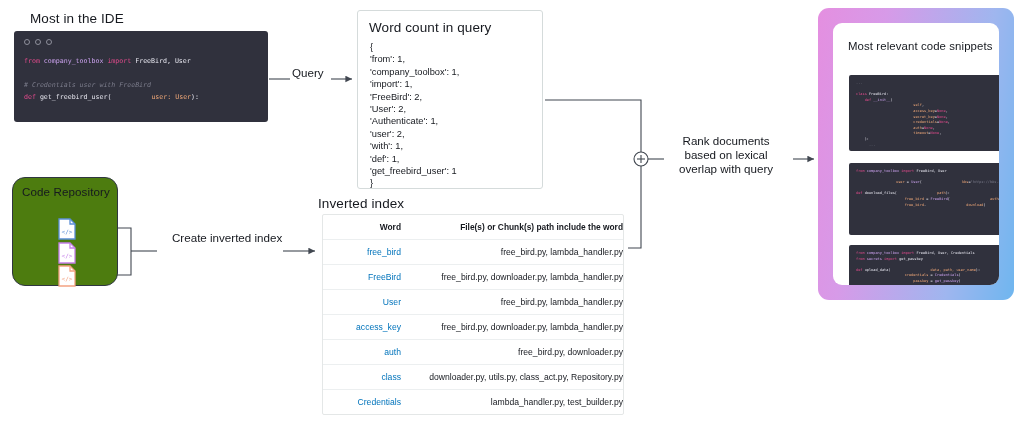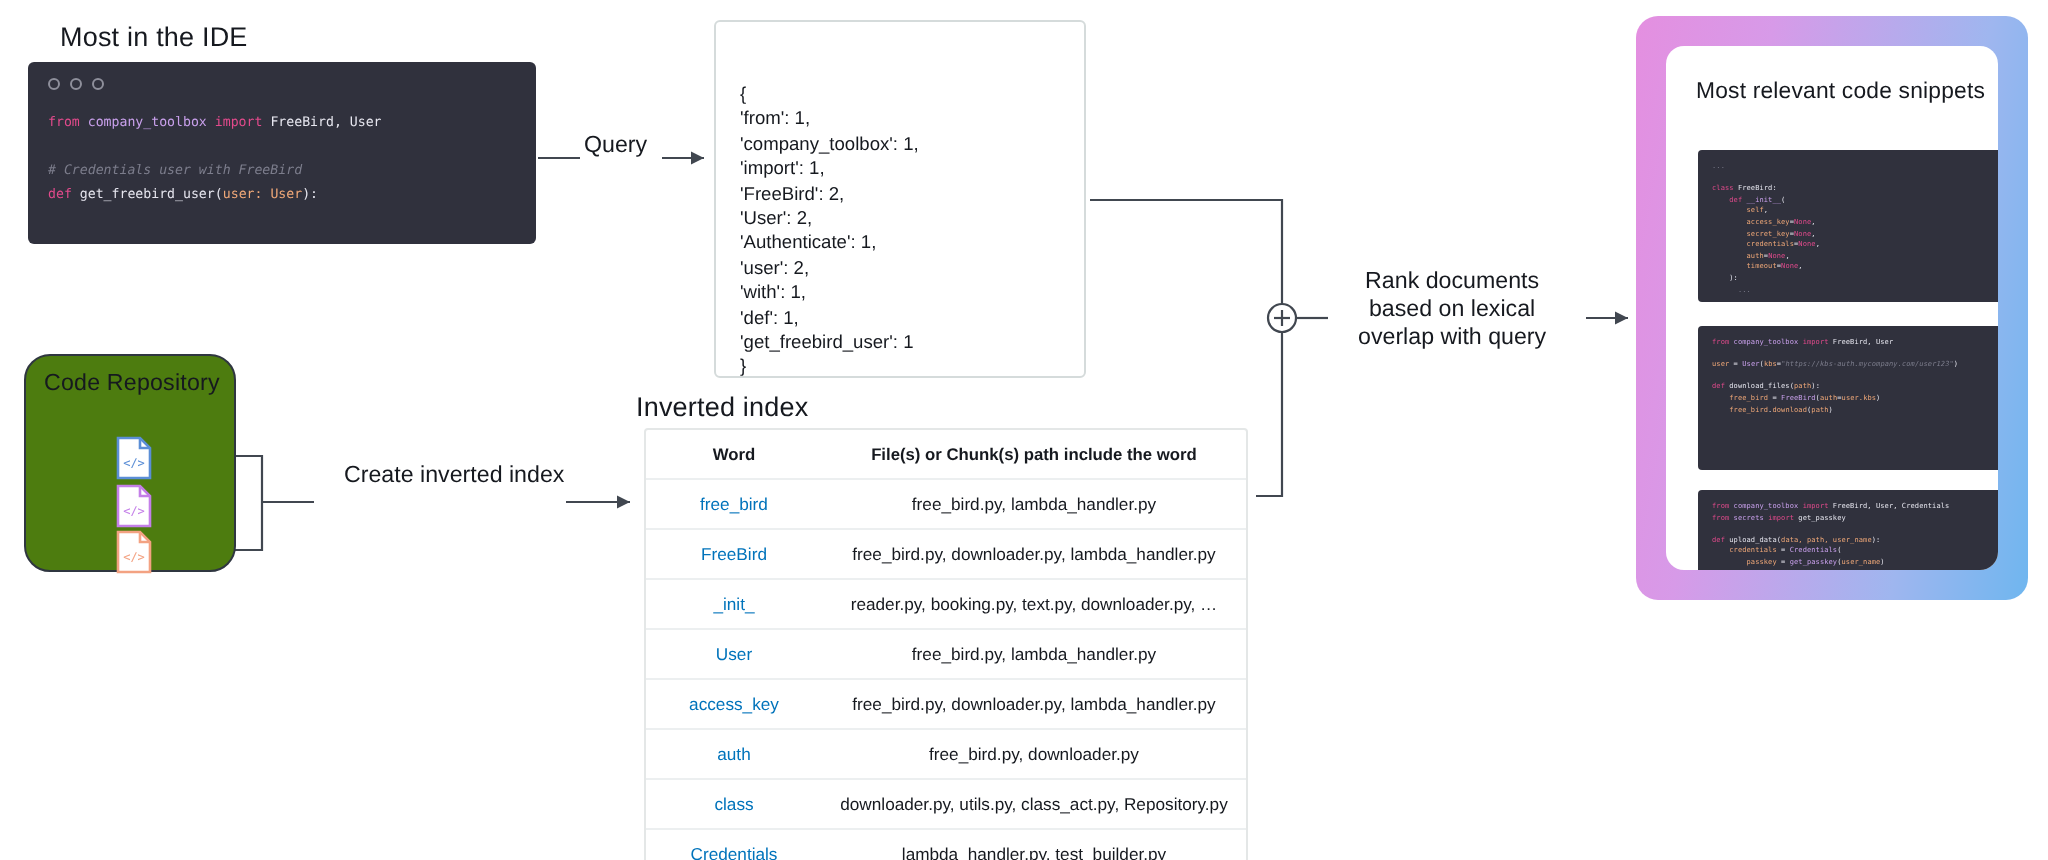--- a/index.html
+++ b/index.html
@@ -39,21 +39,21 @@
   .code {
     font-family: "DejaVu Sans Mono", "Liberation Mono", monospace;
     font-size: 6.4px;
     line-height: 11px;
     white-space: pre;
   }
   #ide-code { position:absolute; left:10px; top:24px; font-size:6.6px; line-height:12px; }
   .k  { color: #e24a8c; }        
   .id { color: #c9a0ec; }        
   .w  { color: #e6e6ef; text-align: right; }        
-  .p  { color: #f0a878; }        
+  .p  { color: #f0a878; margin-left: 40px; }        
   .cm { color: #7c7d8c; font-style: italic; }  
   .cls{ color: #e6e6ef; }
   .dim{ color: #7c7d8c; }
 
   
   #wordcount-card {
     left: 357px; top: 10px;
     width: 184px; height: 177px;
     background: #ffffff;
     border: 1px solid #d5dbdb;
@@ -84,21 +84,21 @@
     left: 322px; top: 214px;
     width: 302px;
     border: 1px solid #e4e7e7;
     border-radius: 2px;
     background: #fff;
     box-sizing: border-box;
     overflow: hidden;
   }
   table { border-collapse: collapse; width: 100%; table-layout: fixed; }
   th, td {
-    text-align: center;
+    text-align: right;
     font-size: 8.6px;
     font-weight: 400;
     padding: 0 0 0 10px;
     height: 24px;
     vertical-align: middle;
     border-bottom: 1px solid #eceff0;
     color: #16191f;
     white-space: nowrap;
     overflow: hidden;
   }
@@ -196,20 +196,21 @@
   </div>
   <div id="ide-code" class="code"><span class="k">from </span><span class="id">company_toolbox </span><span class="k">import </span><span class="w">FreeBird, User</span>
 <span class="w"></span>
 <span class="cm"># Credentials user with FreeBird</span>
 <span class="k">def </span><span class="w">get_freebird_user</span><span class="w">(</span><span class="p">user: User</span><span class="w">):</span></div>
 </div>
 
 <div id="query-label" class="abs lbl">Query</div>
 
 <div id="wordcount-card" class="abs">
+  <div id="wordcount-title" class="panel-title">Word count in query</div>
   <div id="wordcount-body">{
 'from': 1,
 'company_toolbox': 1,
 'import': 1,
 'FreeBird': 2,
 'User': 2,
 'Authenticate': 1,
 'user': 2,
 'with': 1,
 'def': 1,
@@ -263,24 +264,20 @@
     <tbody id="invidx-body">
         <tr>
           <td class="word">free_bird</td>
           <td>free_bird.py,  lambda_handler.py</td>
         </tr>
         <tr>
           <td class="word">FreeBird</td>
           <td>free_bird.py, downloader.py,  lambda_handler.py</td>
         </tr>
         <tr>
-          <td class="word">_init_</td>
-          <td>reader.py, booking.py, text.py, downloader.py, …</td>
-        </tr>
-        <tr>
           <td class="word">User</td>
           <td>free_bird.py,  lambda_handler.py</td>
         </tr>
         <tr>
           <td class="word">access_key</td>
           <td>free_bird.py, downloader.py,  lambda_handler.py</td>
         </tr>
         <tr>
           <td class="word">auth</td>
           <td>free_bird.py, downloader.py</td>

